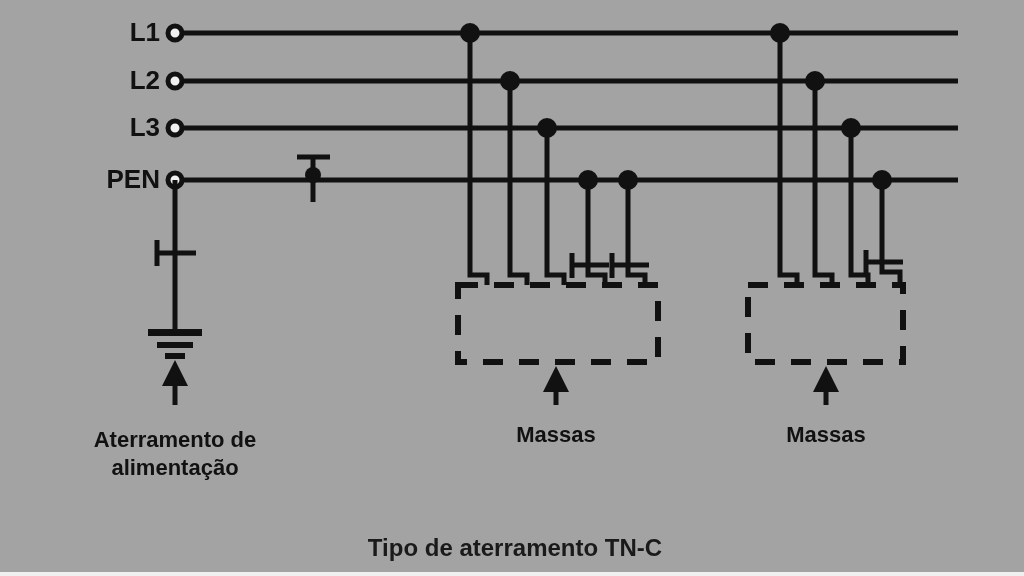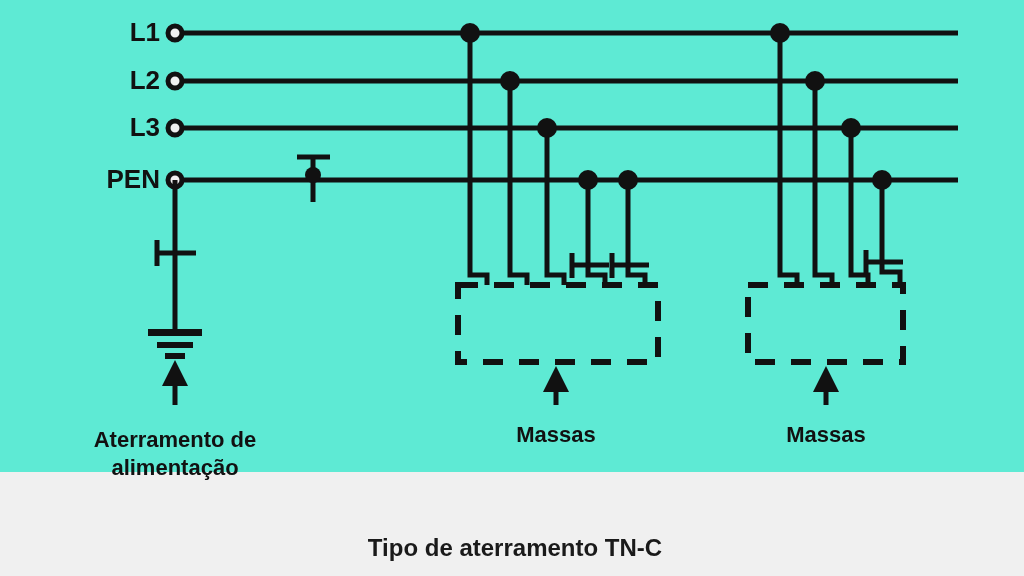--- a/index.html
+++ b/index.html
@@ -9,22 +9,22 @@
   body {
     width: 1024px;
     height: 576px;
     background: #f0f0f0;
     font-family: "Liberation Sans", sans-serif;
     overflow: hidden;
   }
   #diagram-root {
     position: relative;
     width: 1024px;
-    height: 472px;
-    background: #5eead4;
+    height: 572px;
+    background: #a3a3a3;
   }
   svg#schematic {
     display: block;
     width: 1024px;
     height: 576px;
   }
   .wire {
     stroke: #111111;
     stroke-width: 5;
     fill: none;

